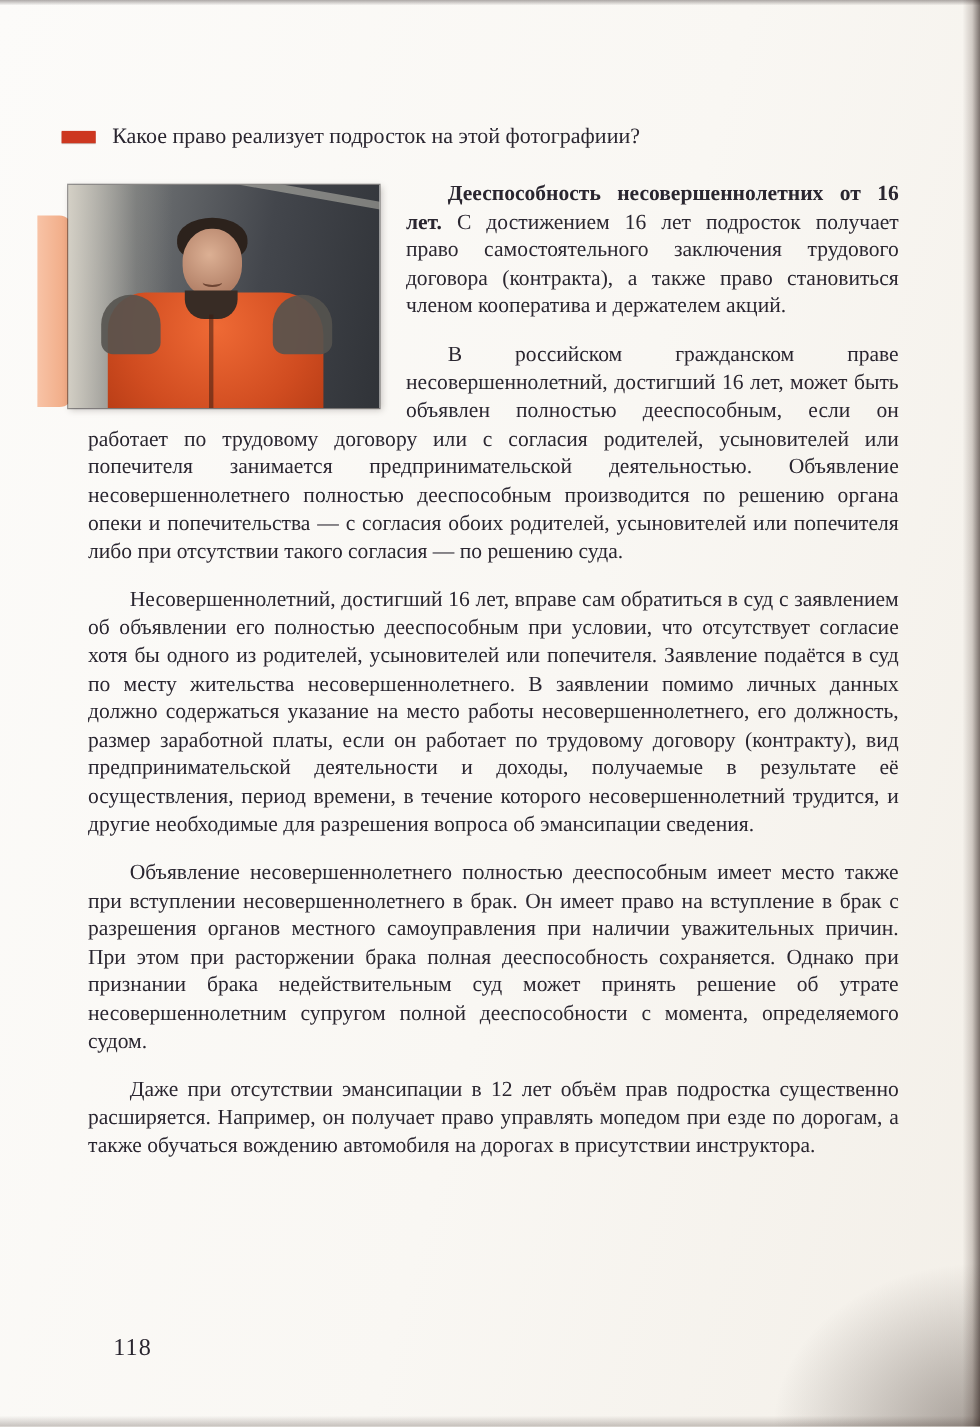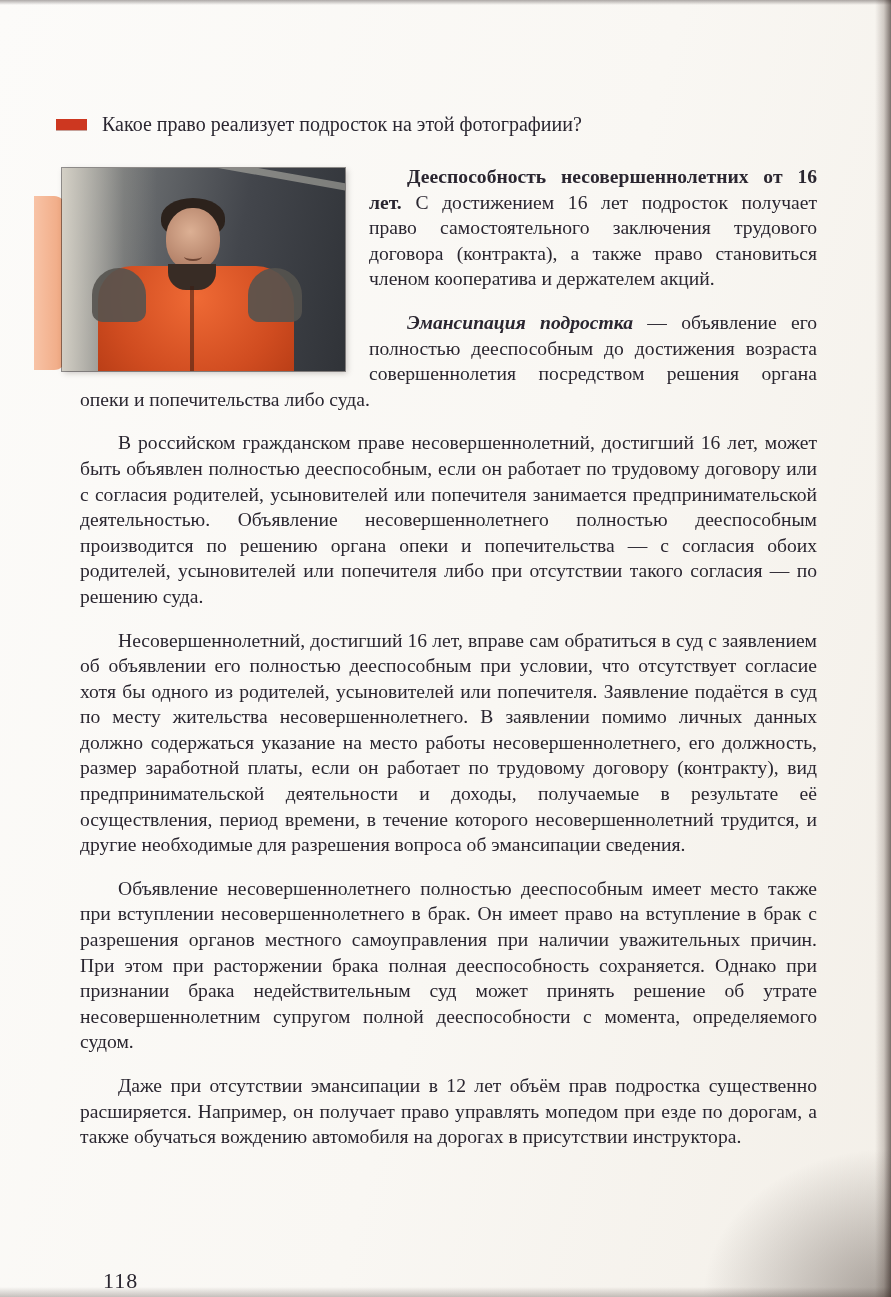--- a/index.html
+++ b/index.html
@@ -92,21 +92,21 @@
   .photo .collar{
     position:absolute;left:106px;top:96px;width:48px;height:26px;
     background:#382c25;border-radius:0 0 18px 18px;
   }
   .photo .zipper{
     position:absolute;left:128px;top:118px;width:4px;height:90px;
     background:rgba(60,30,18,.55);
   }
 
   .page-number{
-    position:absolute;left:103px;top:1268px;
+    position:absolute;left:103px;top:1212px;
     font-size:22px;color:#2a2630;z-index:2;letter-spacing:1px;
   }
 </style>
 </head>
 <body>
 
 <div class="page">
 
   <div class="margin-tab"></div>
 
@@ -128,21 +128,20 @@
         <div class="jacket"></div>
         <div class="shoulder-l"></div>
         <div class="shoulder-r"></div>
         <div class="collar"></div>
         <div class="zipper"></div>
       </div>
 
       <p><span class="lead-bold">Дееспособность несовершеннолетних от 16 лет.</span><span> С достижением 16 лет подросток получает право самостоятельного заключения трудового договора (контракта), а также право становиться членом кооператива и держателем акций.</span></p>
 
 
-      <p><span class="lead-italic">Эмансипация подростка</span><span> — объявление его полностью дееспособным до достижения возраста совершеннолетия посредством решения органа опеки и попечительства либо суда.</span></p>
 
       <p>В российском гражданском праве несовершеннолетний, достигший 16 лет, может быть объявлен полностью дееспособным, если он работает по трудовому договору или с согласия родителей, усыновителей или попечителя занимается предпринимательской деятельностью. Объявление несовершеннолетнего полностью дееспособным производится по решению органа опеки и попечительства — с согласия обоих родителей, усыновителей или попечителя либо при отсутствии такого согласия — по решению суда.</p>
 
       <p>Несовершеннолетний, достигший 16 лет, вправе сам обратиться в суд с заявлением об объявлении его полностью дееспособным при условии, что отсутствует согласие хотя бы одного из родителей, усыновителей или попечителя. Заявление подаётся в суд по месту жительства несовершеннолетнего. В заявлении помимо личных данных должно содержаться указание на место работы несовершеннолетнего, его должность, размер заработной платы, если он работает по трудовому договору (контракту), вид предпринимательской деятельности и доходы, получаемые в результате её осуществления, период времени, в течение которого несовершеннолетний трудится, и другие необходимые для разрешения вопроса об эмансипации сведения.</p>
 
       <p>Объявление несовершеннолетнего полностью дееспособным имеет место также при вступлении несовершеннолетнего в брак. Он имеет право на вступление в брак с разрешения органов местного самоуправления при наличии уважительных причин. При этом при расторжении брака полная дееспособность сохраняется. Однако при признании брака недействительным суд может принять решение об утрате несовершеннолетним супругом полной дееспособности с момента, определяемого судом.</p>
 
       <p>Даже при отсутствии эмансипации в 12 лет объём прав подростка существенно расширяется. Например, он получает право управлять мопедом при езде по дорогам, а также обучаться вождению автомобиля на дорогах в присутствии инструктора.</p>
 
     </div>

